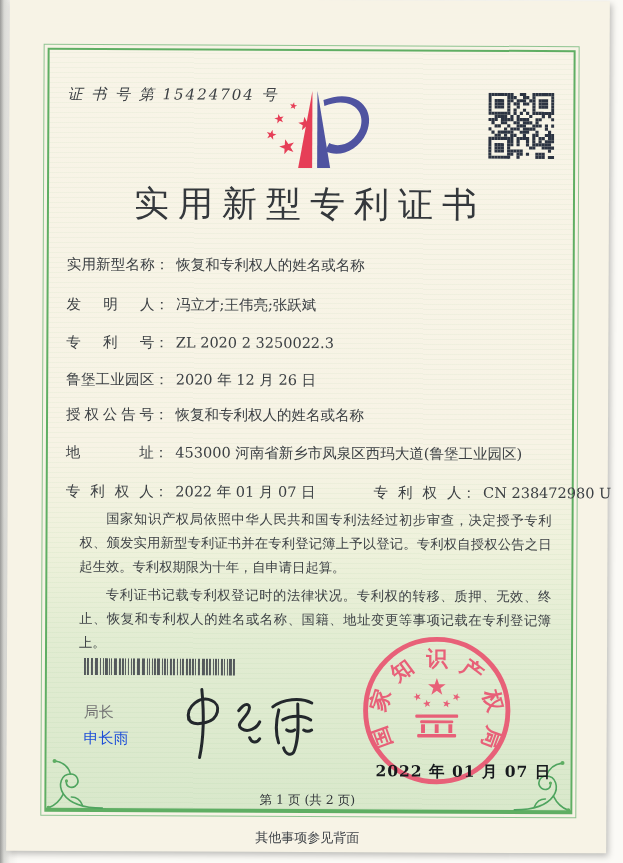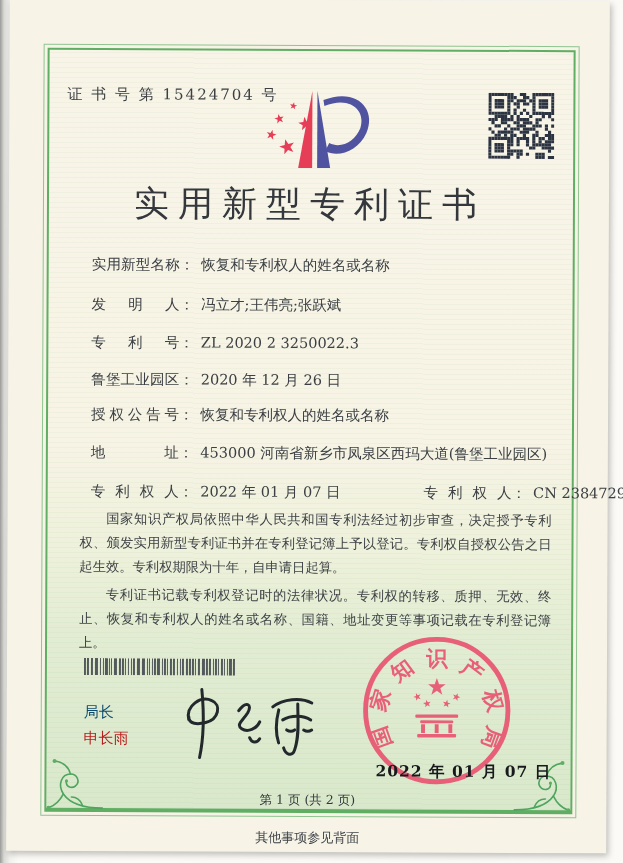--- a/index.html
+++ b/index.html
@@ -20,34 +20,34 @@
   }
   .frame-inner{
     position:absolute;inset:3px;
     border:2px solid var(--accent_green,#5fae63);
     border-bottom-width:4px;
     background:
       repeating-linear-gradient(0deg,rgba(95,174,99,.055) 0 1px,transparent 1px 5px),
       linear-gradient(180deg,#f8f4e7 0%,#f7f3e5 52%,#eef1db 66%,#e2ecd2 78%,var(--tint_green,#d9e8cb) 100%);
   }
   .abs{position:absolute;}
-  .cert-no{left:58px;top:86px;font-size:15px;letter-spacing:2px;color:var(--ink,#3c4044);}
+  .cert-no{left:58px;top:86px;font-size:15px;letter-spacing:2px;color:var(--ink,#3c4044);font-style:italic;}
   .logo{left:242px;top:86px;}
   .qr{left:479px;top:92px;}
   .title{left:34px;top:181px;width:534px;text-align:center;font-size:35px;letter-spacing:9px;
     font-weight:500;color:#34383c;}
   .frow{left:58px;font-size:14.5px;color:var(--ink,#3c4044);white-space:nowrap;}
-  .flabel{display:inline-block;width:88px;text-align:justify;text-align-last:justify;vertical-align:top;margin-left:25px;}
+  .flabel{display:inline-block;width:88px;text-align:justify;text-align-last:justify;vertical-align:top;}
   .fval{margin-left:7px;}
   .pair2{margin-left:58px;}
   .paras{left:72px;top:508px;width:472px;font-size:13.3px;line-height:1.82;color:#3e4246;}
   .paras p{margin:0 0 3px 0;text-indent:2em;text-align:justify;}
   .barcode{left:77px;top:659px;opacity:.85;}
-  .director-title{left:77px;top:704px;font-size:15px;color:#0c4a6e;}
-  .director-name{left:77px;top:730px;font-size:15px;color:#b91c1c;}
+  .director-title{left:77px;top:704px;font-size:15px;color:#737373;}
+  .director-name{left:77px;top:730px;font-size:15px;color:#1d4ed8;}
   .signature{left:164px;top:684px;}
   .seal{left:352px;top:632px;opacity:.93;}
   .issue-date{left:369px;top:761px;font-size:15.5px;font-weight:600;letter-spacing:1px;color:var(--date_ink,#17191d);z-index:5;}
   .page-footer{left:34px;top:792px;width:534px;text-align:center;font-size:12.5px;color:#33373b;}
   .back-note{left:34px;top:829px;width:534px;text-align:center;font-size:13px;color:#3f4348;}
   .flourish{bottom:-2px;}
   .flourish.fl-left{left:0;}
   .flourish.fl-right{right:0;transform:scaleX(-1);}
 </style>
 </head>

